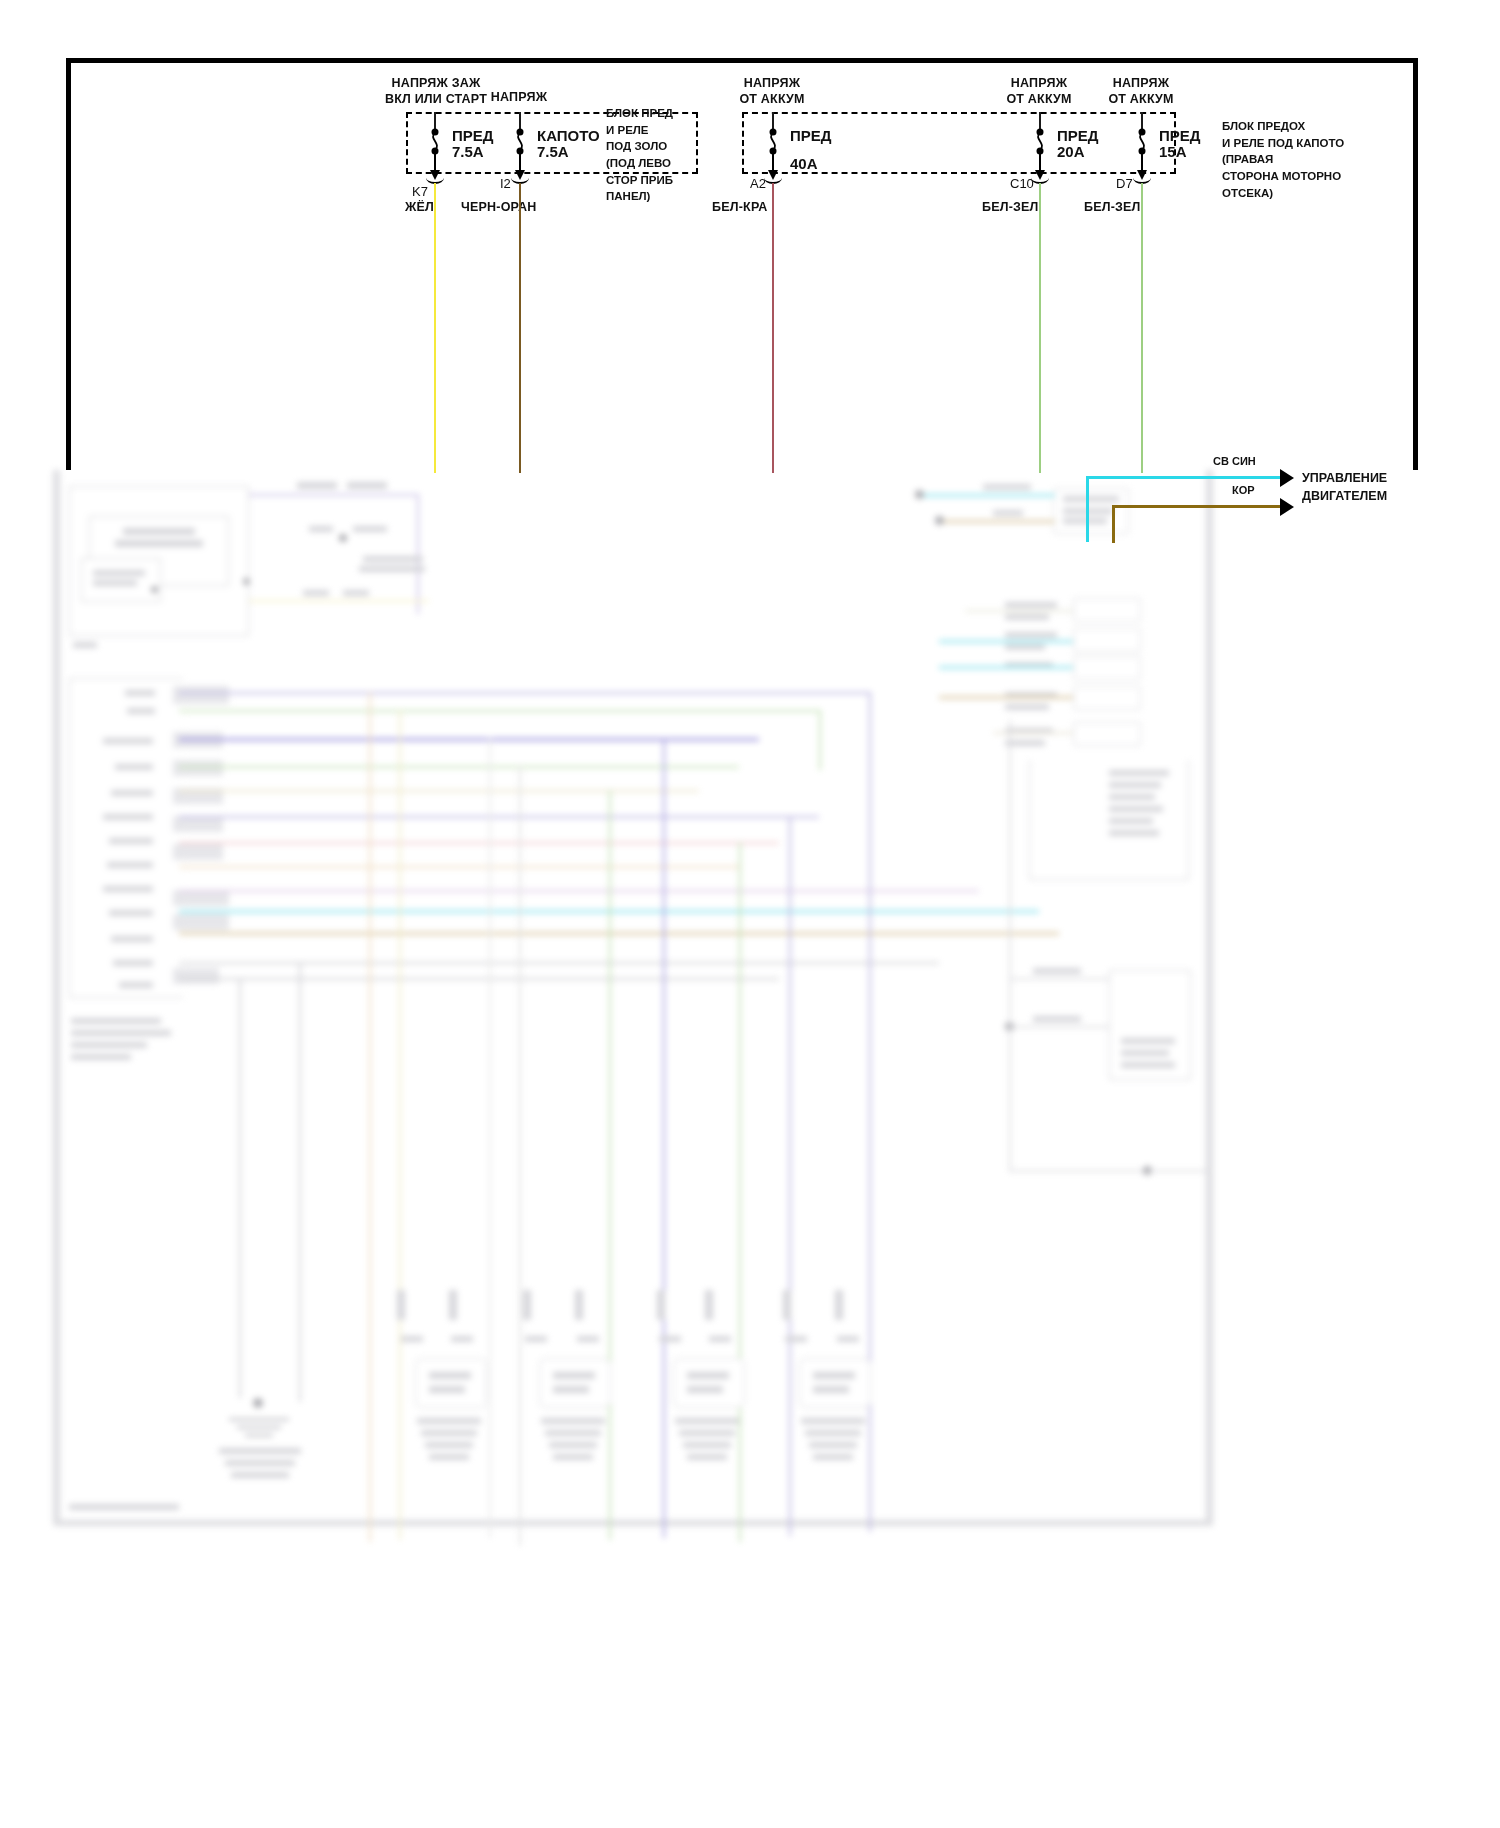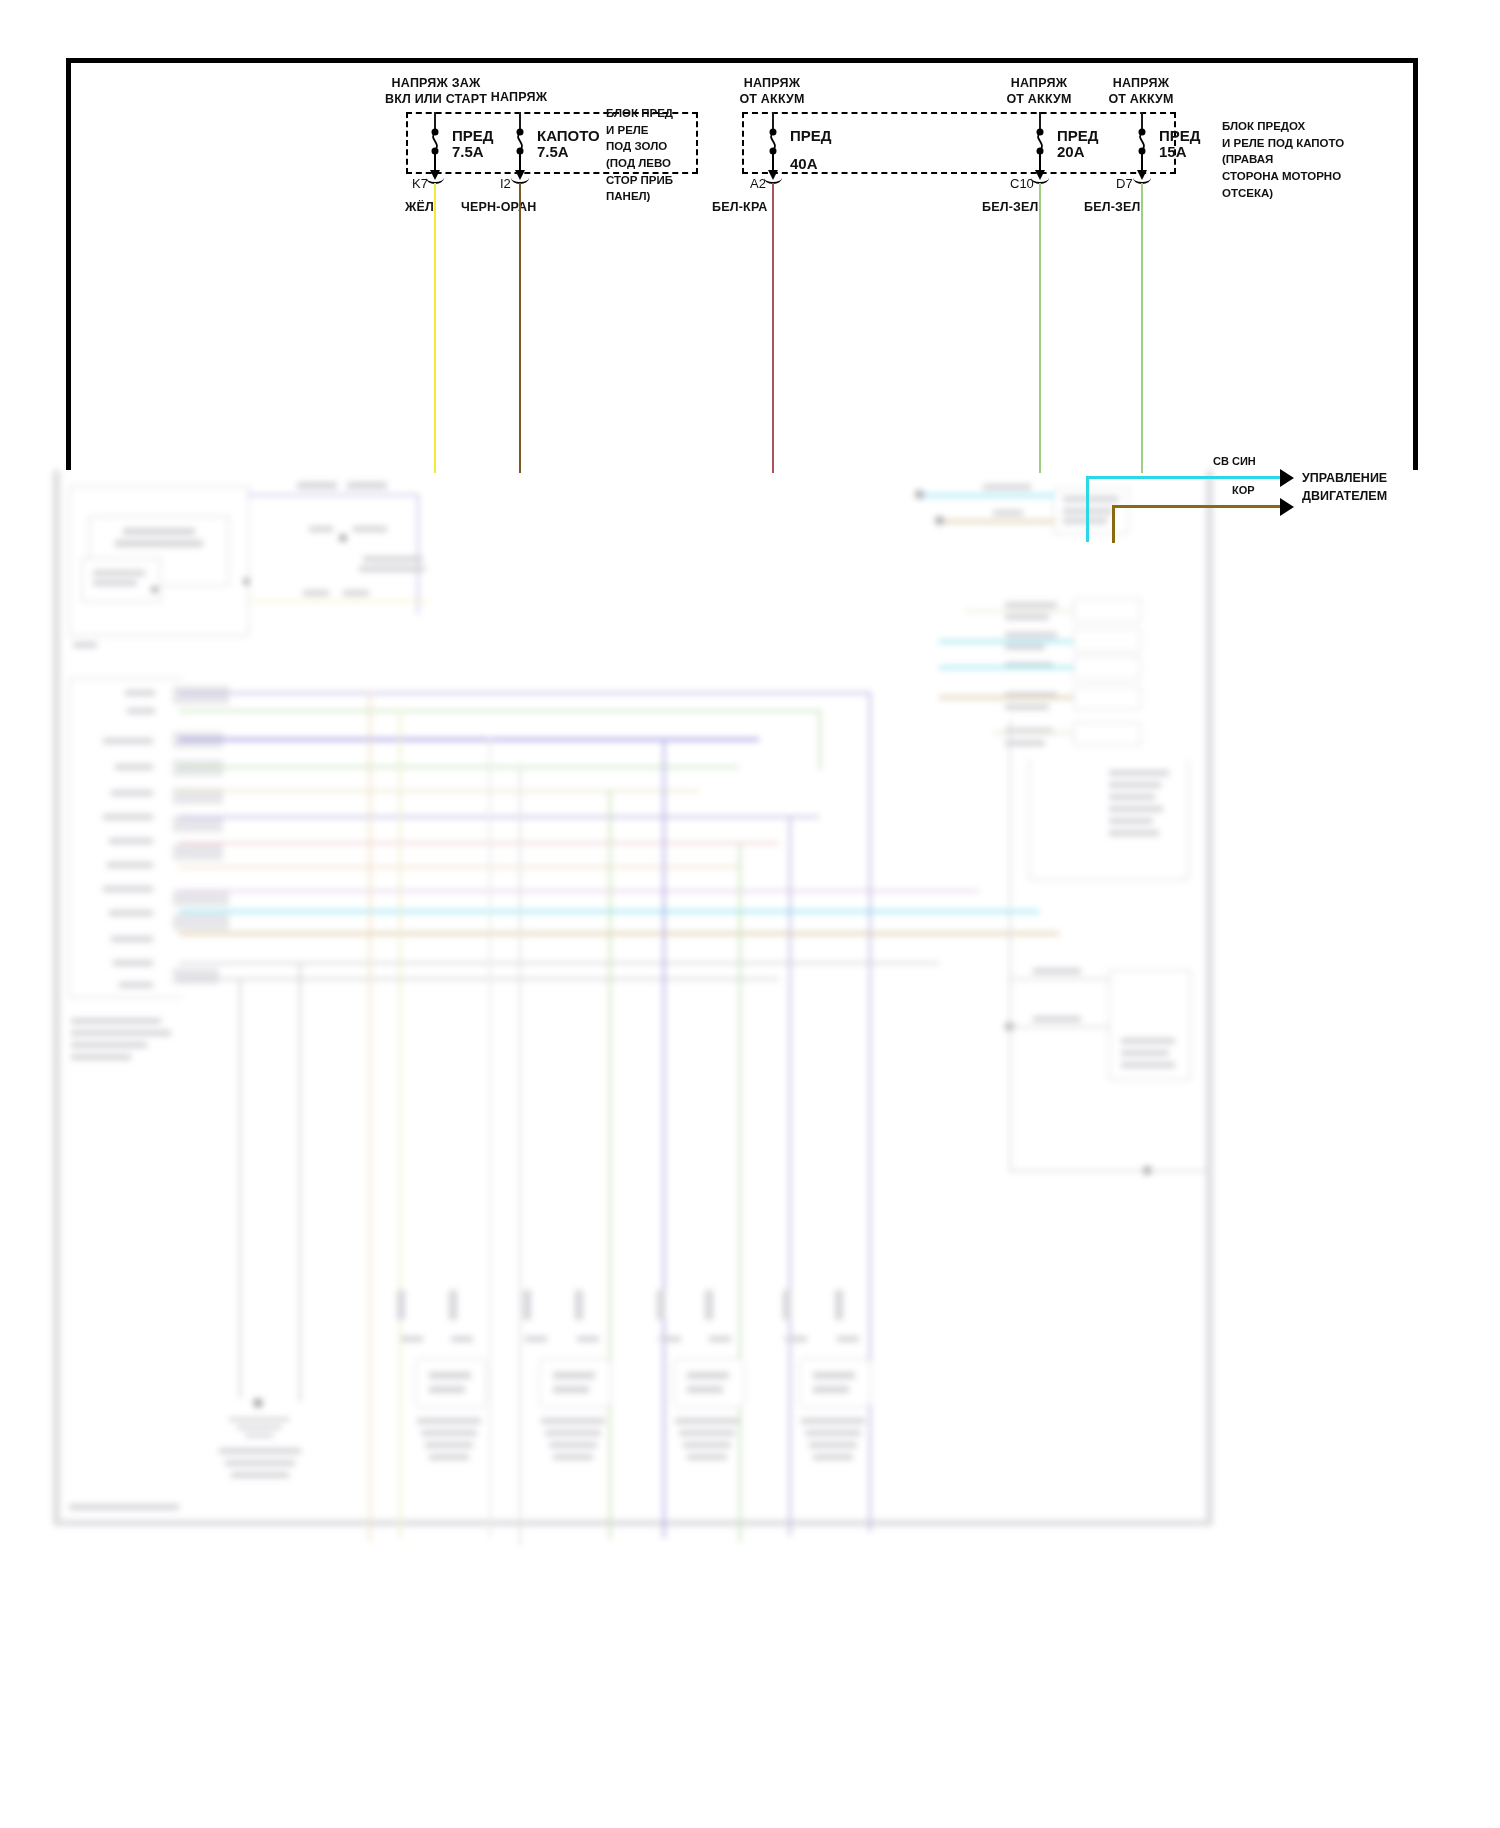--- a/index.html
+++ b/index.html
@@ -303,21 +303,21 @@
       <svg width="14" height="32" viewBox="0 0 14 32">
         <line x1="7" y1="0" x2="7" y2="22" stroke="#000" stroke-width="2"></line>
         <polygon points="7,30 2,20 12,20" fill="#000"></polygon>
       </svg>
     </div>
     <div class="pin-cup" style="left:426px;top:172px;"></div>
     <div class="lbl lbl-src" style="left:356px;top:76px;width:160px;">НАПРЯЖ ЗАЖ
 ВКЛ ИЛИ СТАРТ</div>
     <div class="lbl lbl-fuse" style="left:452px;top:126px;">ПРЕД</div>
     <div class="lbl lbl-fuse" style="left:452px;top:142px;">7.5A</div>
-    <div class="lbl lbl-pin" style="left:412px;top:176px;">K7</div>
+    <div class="lbl lbl-pin" style="left:412px;top:184px;">K7</div>
     <div class="lbl lbl-wire" style="left:405px;top:200px;">ЖЁЛ</div>
     <div class="wire-v" style="left:434px;top:183px;height:290px;background:#f5e93c;"></div>
 
     <div class="feed-stub" style="left:519px;top:112px;height:22px;"></div>
     <div class="fuse-sym" style="left:509px;top:128px;">
       <svg width="22" height="36" viewBox="0 0 22 36">
         <circle cx="11" cy="4" r="3.5" fill="#000"></circle>
         <path d="M11 5 C 4 10, 18 16, 11 22" stroke="#000" stroke-width="1.8" fill="none"></path>
         <circle cx="11" cy="23" r="3.5" fill="#000"></circle>
       </svg>

